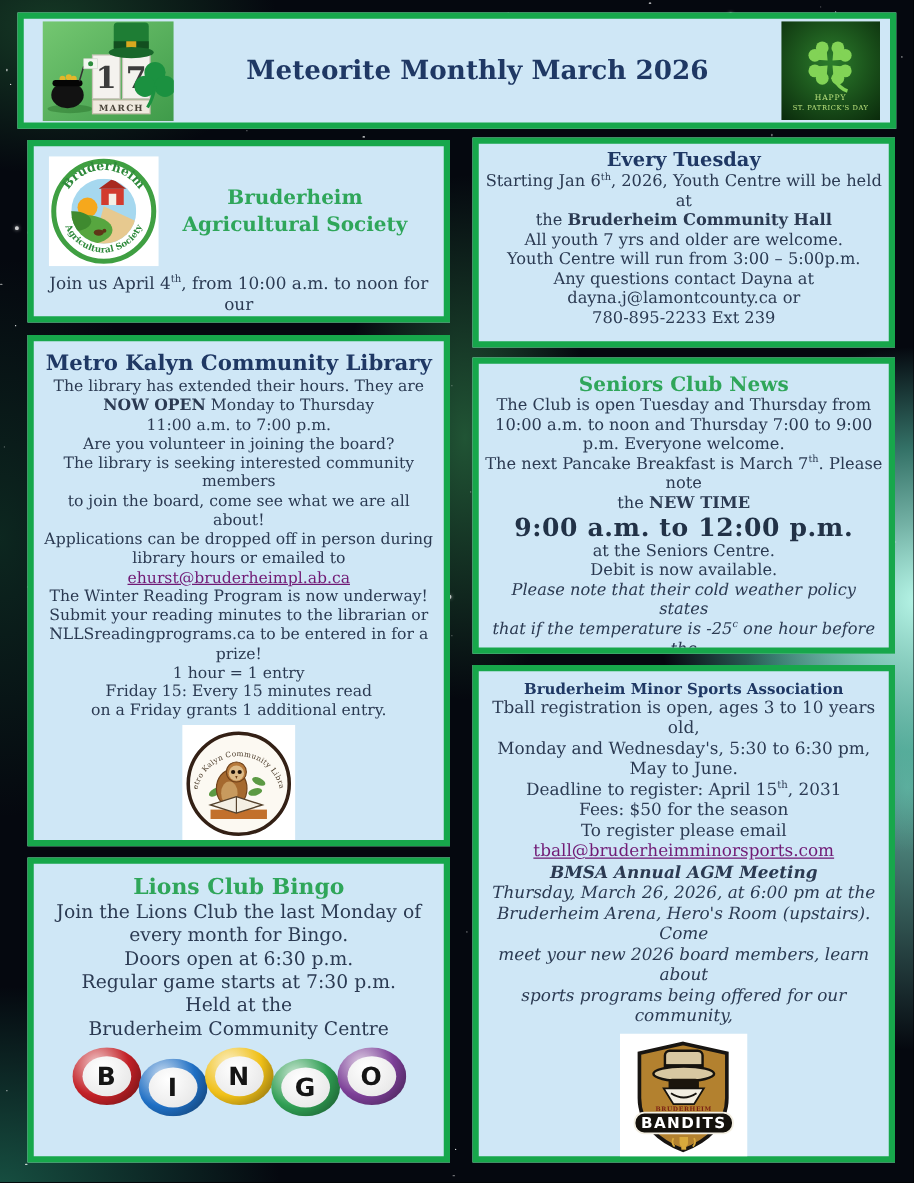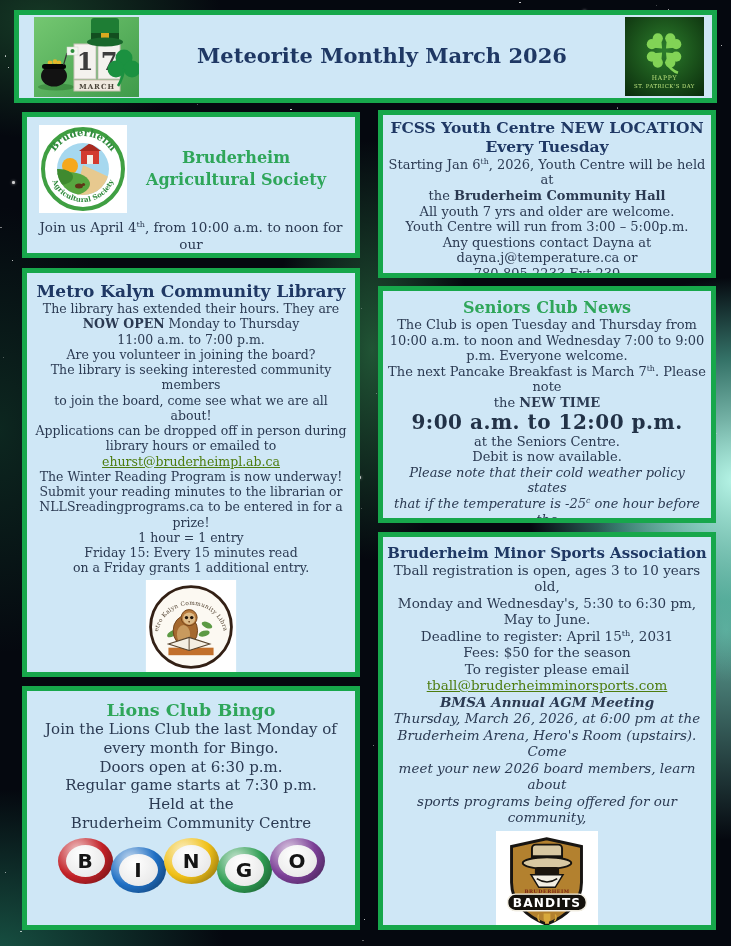--- a/index.html
+++ b/index.html
@@ -13,21 +13,21 @@
       radial-gradient(260px 170px ellipse at 40px 20px, rgba(45,130,70,.4) 0%, rgba(20,60,35,0) 70%),
       radial-gradient(320px 230px ellipse at 0px 950px, rgba(40,150,115,.5) 0%, rgba(15,60,45,0) 70%),
       radial-gradient(200px 320px ellipse at 0px 430px, rgba(30,110,70,.3) 0%, rgba(15,50,35,0) 70%);}
   .starfield{position:absolute;inset:0;z-index:1;}
   .starfield i{position:absolute;background:#fff;border-radius:50%;display:block;}
   .panel{position:absolute;background:#cfe7f6;border:5px solid #17a74b;box-sizing:border-box;
          text-align:center;overflow:hidden;z-index:2;color:#2b3a52;}
   .panel p{margin:0;padding:0 5px;line-height:1.25;}
   .b{font-weight:bold;}
   sup{font-size:.6em;line-height:0;}
-  .link{color:#4d7c0f;text-decoration:underline;cursor:pointer;}
+  .link{color:#701a75;text-decoration:underline;cursor:pointer;}
   .t-navy{color:#1f3864;font-weight:bold;}
   .t-green{color:#2fa65a;font-weight:bold;}
   
   .header{left:14px;top:10px;width:703px;height:93px;display:flex;align-items:center;}
   .h-img{flex:none;display:block;}
   .h-title{flex:1;text-align:center;font-size:21px;font-weight:bold;color:#1f3864;line-height:1.45;}
   
   .boxA{left:22px;top:112px;width:338px;height:146px;}
   .agri-row{display:flex;align-items:center;padding:8px 10px 0 12px;}
   .agri-row svg{flex:none;}
@@ -52,21 +52,21 @@
   .boxD{left:378px;top:110px;width:338px;height:168px;padding-top:4px;font-size:13px;}
   .boxD p{line-height:1.2;}
   .boxD .title{font-size:15.5px;line-height:1.22;}
   .boxE{left:378px;top:286px;width:338px;height:237px;padding-top:7px;font-size:13px;}
   .boxE p{line-height:1.2;}
   .boxE .title{font-size:16px;}
   .big-time{font-size:20px;font-weight:bold;color:#223247;letter-spacing:.5px;line-height:1.15;}
   .policy{font-style:italic;}
   .boxF{left:378px;top:532px;width:338px;height:398px;padding-top:7px;font-size:13.5px;}
   .boxF p{line-height:1.22;}
-  .boxF .title{font-size:15px;}
+  .boxF .title{font-size:12px;}
   .logo-block{display:block;margin:4px auto 0;}
 </style>
 </head>
 <body>
 
 <div class="page">
   <div class="starfield" id="starfield">
       <i style="left: 640.2px; top: 496px; height: 1.4px; width: 1.4px; opacity: 0.54;"></i>
       <i style="left: 272.4px; top: 273.3px; height: 1.4px; width: 1.4px; opacity: 0.67;"></i>
       <i style="left: 93.8px; top: 405.3px; height: 1.4px; width: 1.4px; opacity: 0.5;"></i>
@@ -412,30 +412,29 @@
             <span class="ball-letter">N</span>
           </span></span><span class="ball low" style="background-color: rgb(47, 158, 83); background-image: radial-gradient(circle at 35% 28%, rgba(255, 255, 255, 0.75) 0%, rgb(47, 158, 83) 52%, rgba(0, 0, 0, 0.5) 98%);"><span class="ball-inner">
             <span class="ball-letter">G</span>
           </span></span><span class="ball high" style="background-color: rgb(124, 63, 151); background-image: radial-gradient(circle at 35% 28%, rgba(255, 255, 255, 0.75) 0%, rgb(124, 63, 151) 52%, rgba(0, 0, 0, 0.5) 98%);"><span class="ball-inner">
             <span class="ball-letter">O</span>
           </span></span></div>
   </section>
 
   <section class="panel boxD">
     <div class="title t-navy">
-      <div>FCSS Youth Centre NEW LOCATION</div>
       <div>Every Tuesday</div>
     </div>
     <p class="gap2"><span>Starting Jan 6</span><sup>th</sup><span>, 2026, Youth Centre will be held at</span><br><span>the </span><span class="b">Bruderheim Community Hall</span><br><span>All youth 7 yrs and older are welcome.</span><br><span>Youth Centre will run from 3:00 – 5:00p.m.</span></p>
-    <p class="gap6"><span>Any questions contact Dayna at</span><br><span>dayna.j@temperature.ca or</span><br><span>780-895-2233 Ext 239</span></p>
+    <p class="gap6"><span>Any questions contact Dayna at</span><br><span>dayna.j@lamontcounty.ca or</span><br><span>780-895-2233 Ext 239</span></p>
   </section>
 
   <section class="panel boxE">
     <div class="title t-green">Seniors Club News</div>
-    <p class="gap6"><span>The Club is open Tuesday and Thursday from</span><br><span>10:00 a.m. to noon and Wednesday 7:00 to 9:00</span><br><span>p.m. Everyone welcome.</span></p>
+    <p class="gap6"><span>The Club is open Tuesday and Thursday from</span><br><span>10:00 a.m. to noon and Thursday 7:00 to 9:00</span><br><span>p.m. Everyone welcome.</span></p>
     <p class="gap4"><span>The next Pancake Breakfast is March 7</span><sup>th</sup><span>. Please note</span><br><span>the </span><span class="b">NEW TIME</span></p>
     <div class="big-time">9:00 a.m. to 12:00 p.m.</div>
     <p><span>at the Seniors Centre.</span><br><span>Debit is now available.</span></p>
     <p class="gap8 policy"><span>Please note that their cold weather policy states</span><br><span>that if the temperature is -25</span><sup>c</sup><span> one hour before the</span><br></p>
   </section>
 
   <section class="panel boxF">
     <div class="title t-navy">Bruderheim Minor Sports Association</div>
     <p class="gap8"><span>Tball registration is open, ages 3 to 10 years old,</span><br><span>Monday and Wednesday's, 5:30 to 6:30 pm,</span><br><span>May to June.</span><br><span>Deadline to register: April 15</span><sup>th</sup><span>, 2031</span><br><span>Fees: $50 for the season</span><br><span>To register please email</span><br><span class="link">tball@bruderheimminorsports.com</span></p>
     <p class="gap16"><span class="b">BMSA Annual AGM Meeting</span><br><span>Thursday, March 26, 2026, at 6:00 pm at the</span><br><span>Bruderheim Arena, Hero's Room (upstairs). Come</span><br><span>meet your new 2026 board members, learn about</span><br><span>sports programs being offered for our community,</span><br></p>

